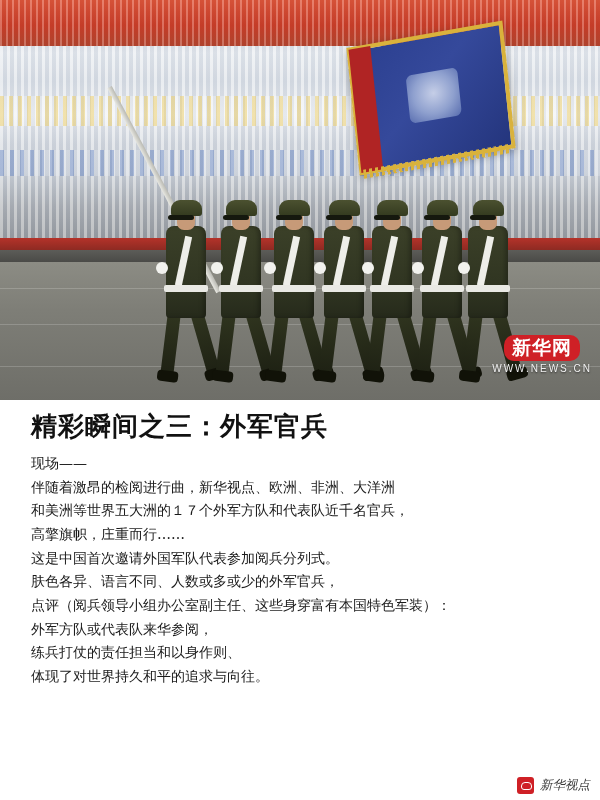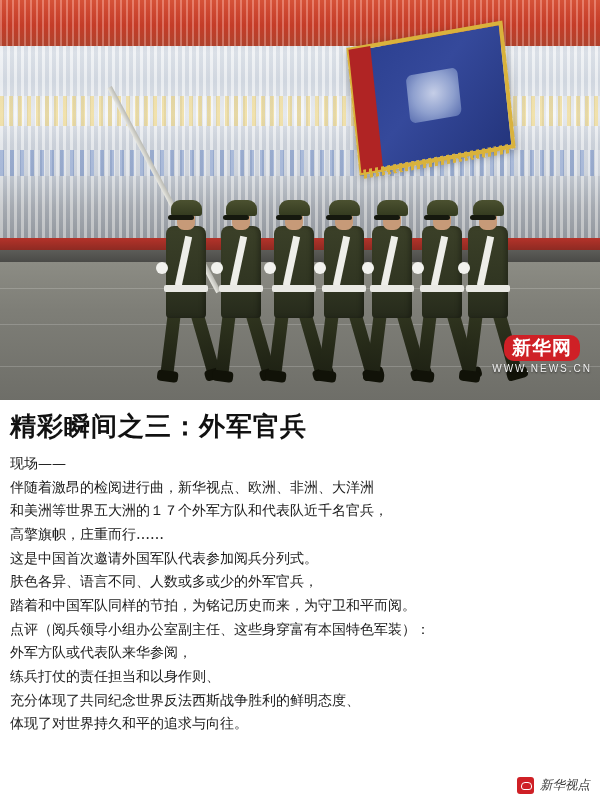--- a/index.html
+++ b/index.html
@@ -256,21 +256,21 @@
     color: #f2f2f2;
     font-size: 10px;
     letter-spacing: 2px;
     margin-top: 2px;
     text-shadow: 0 1px 2px rgba(0,0,0,.6);
   }
 
   
   .textblock {
     position: relative;
-    padding: 12px 14px 6px 8px;
+    padding: 12px 14px 6px 29px;
     box-sizing: border-box;
     width: 600px;
     height: 400px;
     background: #ffffff;
   }
   .headline {
     font-family: "DejaVu Serif", serif;
     font-size: 26px;
     font-weight: bold;
     color: #111111;
@@ -451,25 +451,23 @@
 
   <div class="textblock">
     <h1 class="headline">精彩瞬间之三：外军官兵</h1>
 
     <p class="para">现场——</p>
     <p class="para">伴随着激昂的检阅进行曲，新华视点、欧洲、非洲、大洋洲</p>
     <p class="para">和美洲等世界五大洲的１７个外军方队和代表队近千名官兵，</p>
     <p class="para">高擎旗帜，庄重而行……</p>
     <p class="para">这是中国首次邀请外国军队代表参加阅兵分列式。</p>
     <p class="para">肤色各异、语言不同、人数或多或少的外军官兵，</p>
-    <p class="para">踏着和中国军队同样的节拍，为铭记历史而来，为守卫和平而阅。</p>
     <p class="para">点评（阅兵领导小组办公室副主任、这些身穿富有本国特色军装）：</p>
     <p class="para">外军方队或代表队来华参阅，</p>
     <p class="para">练兵打仗的责任担当和以身作则、</p>
-    <p class="para">充分体现了共同纪念世界反法西斯战争胜利的鲜明态度、</p>
     <p class="para">体现了对世界持久和平的追求与向往。</p>
 
     <div class="footer">
       <span class="footer-logo"></span>
       <span class="footer-text">新华视点</span>
     </div>
   </div>
 
 </div>
 

